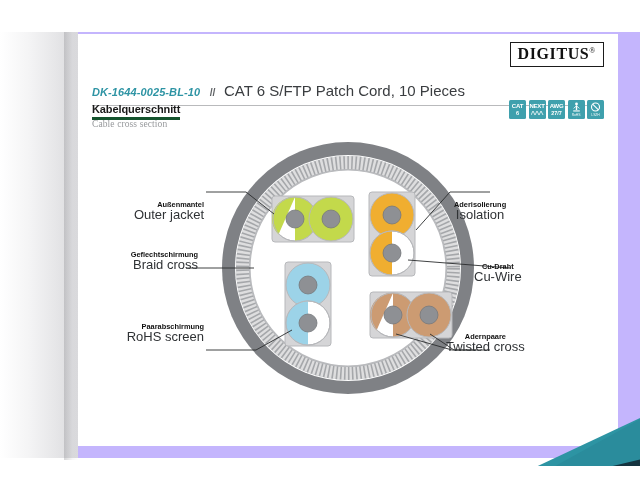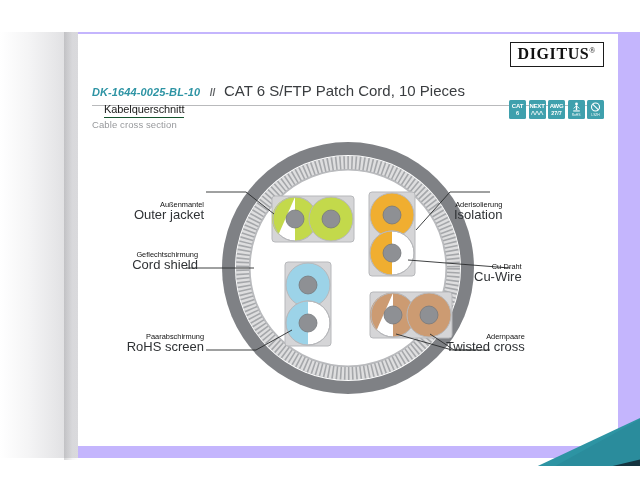--- a/index.html
+++ b/index.html
@@ -130,33 +130,33 @@
   .sku-desc {
     font-size: 15px;
     color: #3a3d40;
   }
 
   
   .sect-de {
     position: absolute;
     left: 14px; top: 69px;
     font-size: 11px;
-    font-weight: normal;
+    font-weight: bold;
     color: #1a1a1a;
-    border-bottom: 1px solid #14532d;
+    border-bottom: 3px solid #14532d;
     padding-bottom: 2px;
     letter-spacing: -0.1px;
-    margin-left: 12px;
   }
   .sect-en {
     position: absolute;
     left: 14px; top: 85px;
     font-size: 9.5px;
     color: #97999c;
     letter-spacing: 0.1px;
+    font-family: Liberation Serif, serif;
   }
 
   
   .badges {
     position: absolute;
     right: 14px; top: 66px;
     display: flex;
     gap: 2.5px;
   }
   .badge {
@@ -193,33 +193,33 @@
   .diagram {
     position: absolute;
     left: 0; top: 104px;
     width: 540px; height: 300px;
   }
 
   
   .callout { position: absolute; }
   .callout .de {
     font-size: 7.4px;
-    font-weight: normal;
+    font-weight: bold;
     color: #111111;
     line-height: 9.5px;
     white-space: nowrap;
   }
   .callout .en {
     font-size: 13px;
     color: #2f3235;
     line-height: 9.5px;
     white-space: nowrap;
   }
   .ca-left { text-align: right; }
-  .ca-right { text-align: right; }
+  .ca-right { text-align: center; }
 </style>
 </head>
 <body>
 
 <div id="stage">
 
   <div class="bg-left"></div>
   <div class="bg-top"></div>
   <div class="bg-bottom"></div>
   <div class="bg-shadow"></div>
@@ -383,24 +383,24 @@
       </svg>
     </div>
 
     <div class="callout ca-left" style="left:26px; top:166px; width:100px;">
       <div class="de">Außenmantel</div>
       <div class="en">Outer jacket</div>
     </div>
 
     <div class="callout ca-left" style="left:20px; top:216px; width:100px;">
       <div class="de">Geflechtschirmung</div>
-      <div class="en">Cord shield</div>
-    </div>
-
-    <div class="callout ca-left" style="left:26px; top:298px; width:100px;text-align:right;">
+      <div class="en">Braid cross</div>
+    </div>
+
+    <div class="callout ca-left" style="left:26px; top:288px; width:100px;text-align:right;">
       <div class="de">Paarabschirmung</div>
       <div class="en">RoHS screen</div>
     </div>
 
     <div class="callout ca-right" style="left:376px; top:166px;">
       <div class="de">Aderisolierung</div>
       <div class="en">Isolation</div>
     </div>
 
     <div class="callout ca-right" style="left:396px; top:228px;">

